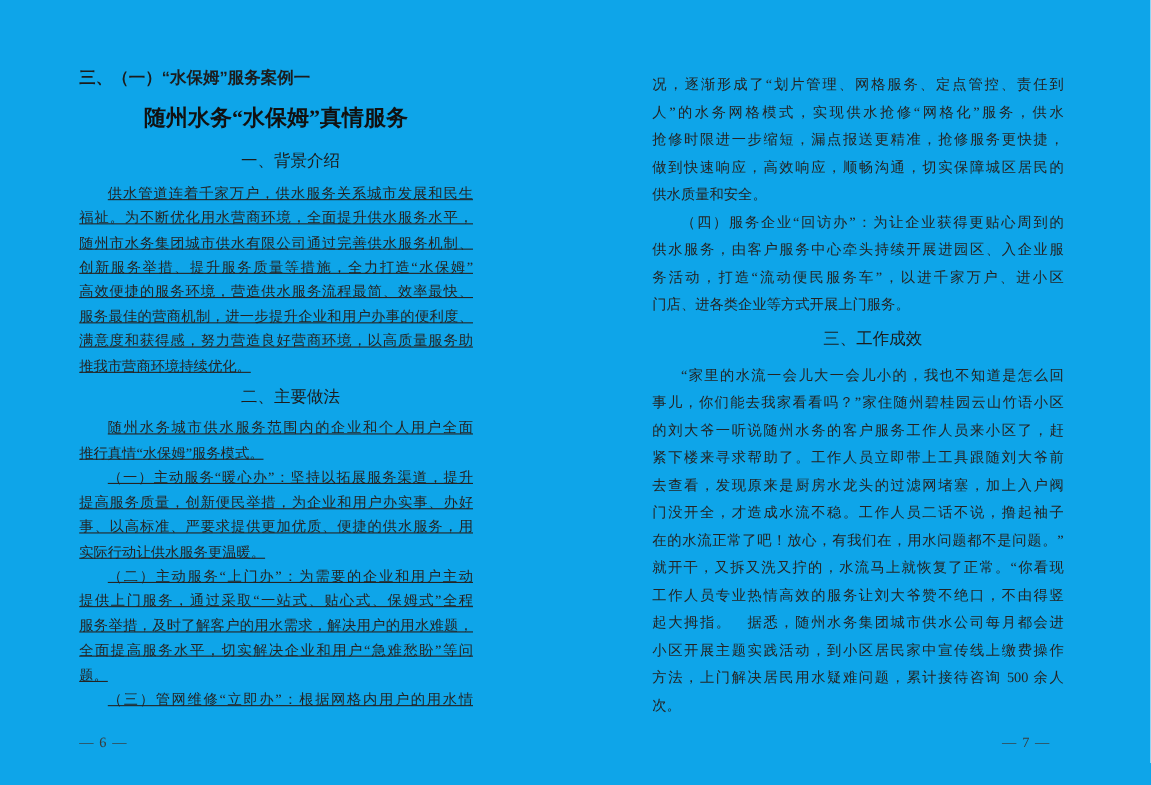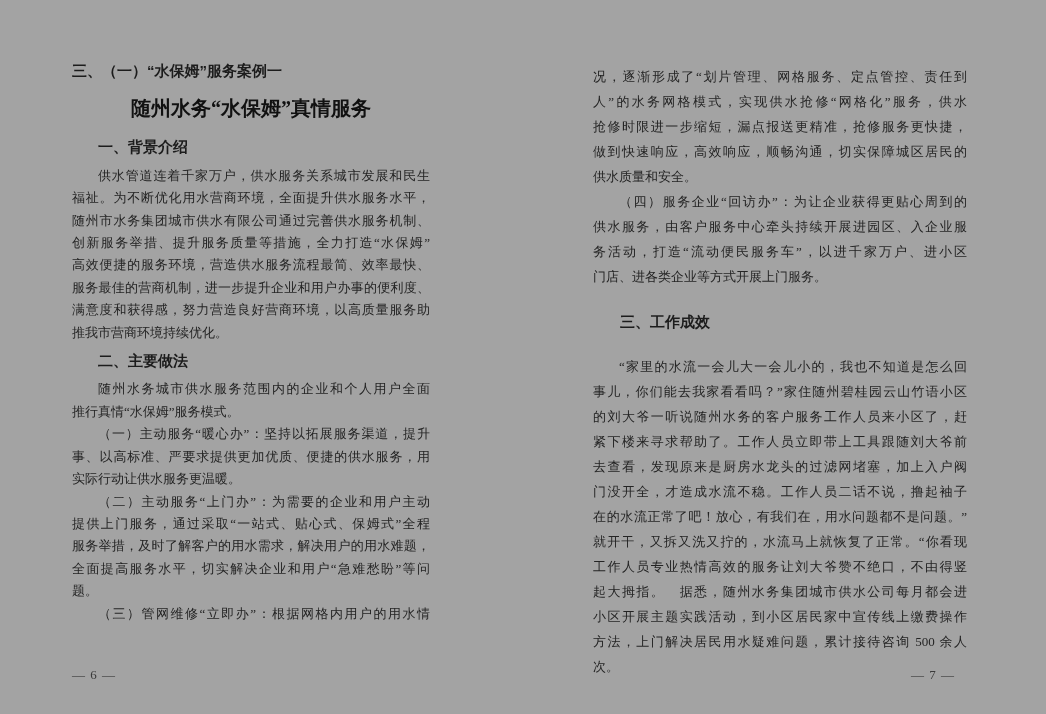--- a/index.html
+++ b/index.html
@@ -1,58 +1,59 @@
 <!DOCTYPE html>
 <html><head>
 <meta charset="utf-8">
 <style>
   html,body{margin:0;padding:0;background:#ffffff;}
   .document{
     position:relative;
     width:1046px;height:714px;
-    background:#a3a3a3;
+    background:#0ea5e9;
     color:#242424;
     font-family:"Liberation Serif","DejaVu Serif",serif;
     overflow:hidden;
   }
   .page{position:absolute;top:0;height:714px;box-sizing:border-box;}
   .page-left{left:72px;width:358px;padding-top:60px;}
   .page-right{left:593px;width:374px;padding-top:64px;}
 
   .para{margin:0;padding:0;}
   .line{
     font-size:13px;
     text-align:justify;
     text-align-last:justify;
     white-space:nowrap;
   }
-  .page-left  .line{line-height:22.4px;}
+  .page-left  .line{line-height:22.4px;text-decoration:underline;}
   .page-right .line{line-height:25px;}
   .line.short{text-align-last:left;white-space:normal;}
   .line.indent{padding-left:26px;}
 
   .h-sub{
     font-family:"Liberation Sans","DejaVu Sans",sans-serif;
     font-weight:bold;font-size:15px;line-height:22.4px;
     color:#1c1c1c;
   }
   .h-title{
     font-weight:bold;font-size:20px;line-height:28px;
     text-align:center;margin:12px 0 14px 0;
     color:#111;
     font-family:"Liberation Serif","DejaVu Serif",serif;
   }
   .h-section{
     font-family:"Liberation Sans","DejaVu Sans",sans-serif;
-    font-weight:bold;font-size:15px;
+    font-weight:normal;font-size:15px;
     color:#1c1c1c;
     padding-left:26px;
+    text-align:center;
   }
   .page-left  .h-section{line-height:22.4px;margin:6px 0;}
-  .page-right .h-section{line-height:25px;margin:20px 0;padding-left:27px;}
+  .page-right .h-section{line-height:25px;margin:7px 0;padding-left:27px;}
 
   .footer{
     position:absolute;top:667px;
     font-size:13px;color:#3a3a3a;letter-spacing:1px;
   }
   .page-left  .footer{left:0;}
   .page-right .footer{right:12px;}
 </style>
 </head>
 <body>
@@ -72,20 +73,21 @@
         <div class="line">满意度和获得感，努力营造良好营商环境，以高质量服务助</div>
         <div class="line short">推我市营商环境持续优化。</div>
       </div>
       <div class="h-section">二、主要做法</div>
       <div class="para">
         <div class="line indent">随州水务城市供水服务范围内的企业和个人用户全面</div>
         <div class="line short">推行真情“水保姆”服务模式。</div>
       </div>
       <div class="para">
         <div class="line indent">（一）主动服务“暖心办”：坚持以拓展服务渠道，提升</div>
+        <div class="line">提高服务质量，创新便民举措，为企业和用户办实事、办好</div>
         <div class="line">事、以高标准、严要求提供更加优质、便捷的供水服务，用</div>
         <div class="line short">实际行动让供水服务更温暖。</div>
       </div>
       <div class="para">
         <div class="line indent">（二）主动服务“上门办”：为需要的企业和用户主动</div>
         <div class="line">提供上门服务，通过采取“一站式、贴心式、保姆式”全程</div>
         <div class="line">服务举措，及时了解客户的用水需求，解决用户的用水难题，</div>
         <div class="line">全面提高服务水平，切实解决企业和用户“急难愁盼”等问</div>
         <div class="line short">题。</div>
       </div>

